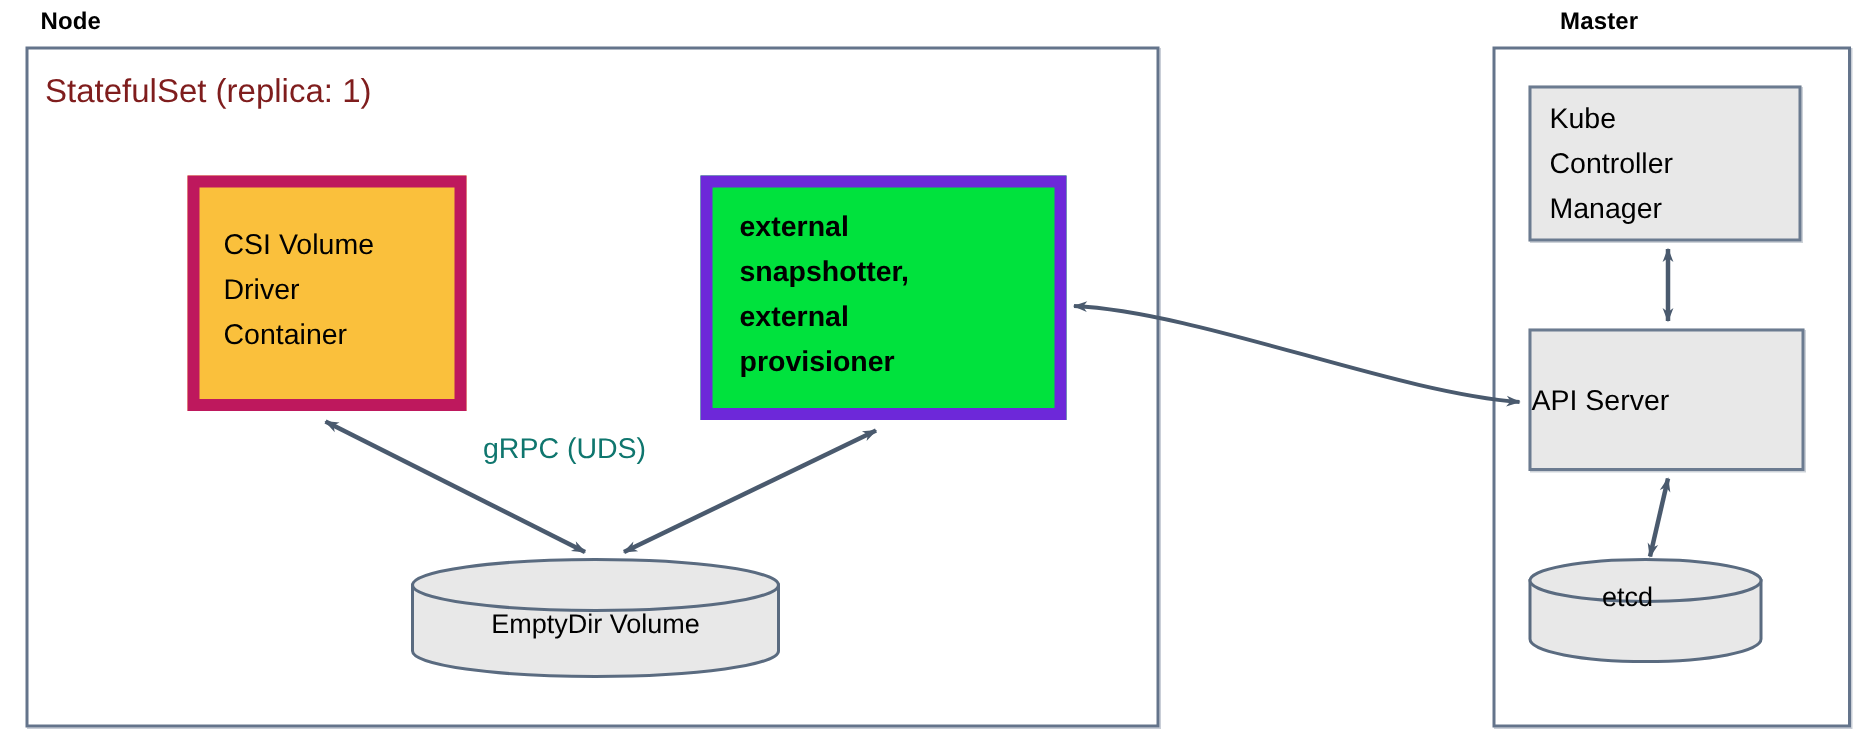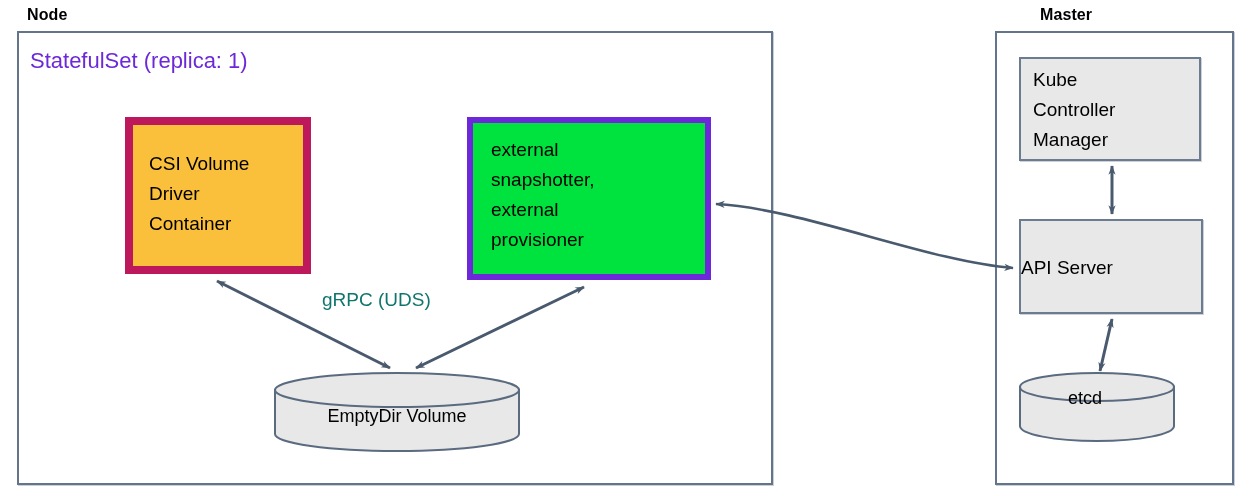--- a/index.html
+++ b/index.html
@@ -31,21 +31,21 @@
   .group-box {
     border: 2px solid #64748b;
     background: #ffffff;
     box-sizing: border-box;
     box-shadow: 1px 1px 0 rgba(100,116,139,0.35);
   }
 
   
   .inner-title {
     font-size: 22px;
-    color: #6d28d9;
+    color: #7f1d1d;
     white-space: nowrap;
   }
 
   
   .node-box {
     box-sizing: border-box;
     display: block;
   }
   .node-box .node-text {
     position: absolute;
@@ -53,21 +53,22 @@
     line-height: 30px;
     color: #000000;
     white-space: pre-line;
   }
   .box-orange {
     background: #fac03c;
     border: 8px solid #be185d;
   }
   .box-green {
     background: #00e23d;
-    border: 6px solid #6d28d9;
+    border: 8px solid #6d28d9;
+    font-weight: bold;
   }
   .box-gray {
     background: #e8e8e8;
     border: 2px solid #6b7b90;
     box-shadow: 1px 1px 0 rgba(90,105,125,0.3);
   }
 
   
   .cyl-label {
     position: absolute;

